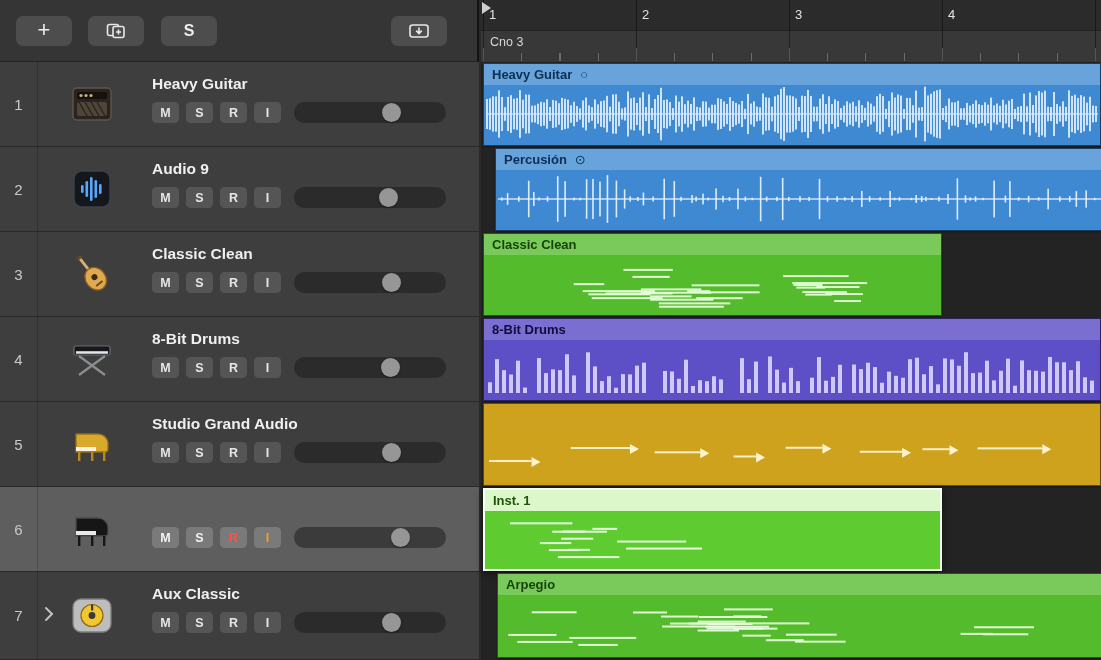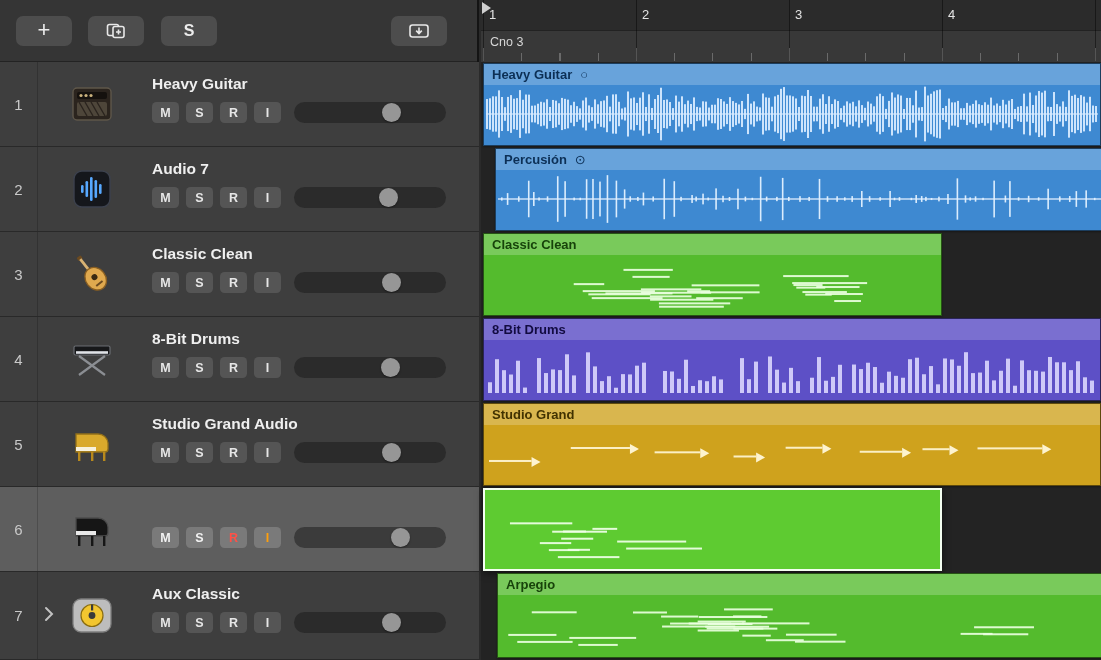--- a/index.html
+++ b/index.html
@@ -121,21 +121,21 @@
         <svg width="42" height="42" viewBox="0 0 42 42">
           <rect x="3" y="3" width="36" height="36" rx="8" fill="#15171c" stroke="#3c414d" stroke-width="1.4"></rect>
           <rect x="10" y="17" width="2.6" height="8" rx="1.3" fill="#57a8ff"></rect>
           <rect x="14.5" y="13" width="2.6" height="16" rx="1.3" fill="#57a8ff"></rect>
           <rect x="19" y="9" width="2.6" height="24" rx="1.3" fill="#57a8ff"></rect>
           <rect x="23.5" y="12" width="2.6" height="18" rx="1.3" fill="#57a8ff"></rect>
           <rect x="28" y="16" width="2.6" height="10" rx="1.3" fill="#57a8ff"></rect>
         </svg>
       </div>
       <div class="tmain">
-        <div class="tname"><span>Audio 7</span></div>
+        <div class="tname"><span>Audio 9</span></div>
         <div class="tctrl">
           <button class="tb">M</button>
           <button class="tb">S</button>
           <button class="tb">R</button>
           <button class="tb">I</button>
           <div class="slider">
               <div class="knob" style="left: 56%;"></div>
             </div>
         </div>
       </div>
@@ -692,21 +692,20 @@
           <rect x="569" y="22.285608654795215" width="4" height="30.714391345204785" fill="#ded9ff" opacity="0.88"></rect>
           <rect x="576" y="22.29631795086898" width="4" height="30.70368204913102" fill="#ded9ff" opacity="0.88"></rect>
           <rect x="583" y="30.135432269638404" width="4" height="22.864567730361596" fill="#ded9ff" opacity="0.88"></rect>
           <rect x="590" y="21.257422441961243" width="4" height="31.742577558038757" fill="#ded9ff" opacity="0.88"></rect>
           <rect x="597" y="37.29980091266334" width="4" height="15.70019908733666" fill="#ded9ff" opacity="0.88"></rect>
           <rect x="604" y="40.56489566525444" width="4" height="12.435104334745557" fill="#ded9ff" opacity="0.88"></rect>
         </svg>
     </div>
 
     <div class="region gold" style="top: 403px; height: 83px; left: 2px; width: 618px; background: rgb(207, 162, 29);">
-      <div class="rstrip"><span>Studio Grand</span><span class="rbadge"></span></div>
       <svg class="art" viewBox="0 0 612 58">
           <rect x="3" y="34.97781169787049" width="42.54445679904893" height="2" fill="#fdf3cf" opacity="0.95"></rect>
           <path d="M45.54445679904893 31.977811697870493 L54.54445679904893 36.97781169787049 L45.54445679904893 41.97781169787049 Z" fill="#fdf3cf"></path>
           <rect x="84.76413247501478" y="21.99596806615591" width="59.197902988642454" height="2" fill="#fdf3cf" opacity="0.95"></rect>
           <path d="M143.96203546365723 18.99596806615591 L152.96203546365723 23.99596806615591 L143.96203546365723 28.99596806615591 Z" fill="#fdf3cf"></path>
           <rect x="168.5937184561044" y="26.33103685453534" width="45.675141528015956" height="2" fill="#fdf3cf" opacity="0.95"></rect>
           <path d="M214.26885998412035 23.33103685453534 L223.26885998412035 28.33103685453534 L214.26885998412035 33.33103685453534 Z" fill="#fdf3cf"></path>
           <rect x="247.55673191533424" y="30.48333516344428" width="22.542778773466125" height="2" fill="#fdf3cf" opacity="0.95"></rect>
           <path d="M270.09951068880036 27.48333516344428 L279.09951068880036 32.48333516344428 L270.09951068880036 37.48333516344428 Z" fill="#fdf3cf"></path>
           <rect x="299.6249677222222" y="21.73810749873519" width="36.78175490652211" height="2" fill="#fdf3cf" opacity="0.95"></rect>
@@ -714,20 +713,21 @@
           <rect x="373.73453277000226" y="25.751062020659447" width="42.363022685283795" height="2" fill="#fdf3cf" opacity="0.95"></rect>
           <path d="M416.09755545528606 22.751062020659447 L425.09755545528606 27.751062020659447 L416.09755545528606 32.75106202065945 Z" fill="#fdf3cf"></path>
           <rect x="436.46709087863564" y="23.206027273088694" width="27.037054502405226" height="2" fill="#fdf3cf" opacity="0.95"></rect>
           <path d="M463.50414538104087 20.206027273088694 L472.50414538104087 25.206027273088694 L463.50414538104087 30.206027273088694 Z" fill="#fdf3cf"></path>
           <rect x="491.5144786378369" y="22.367778945714235" width="64.82261682115495" height="2" fill="#fdf3cf" opacity="0.95"></rect>
           <path d="M556.3370954589918 19.367778945714235 L565.3370954589918 24.367778945714235 L556.3370954589918 29.367778945714235 Z" fill="#fdf3cf"></path>
         </svg>
     </div>
 
     <div class="region green selected" style="top: 488px; height: 83px; left: 2px; width: 459px; background: rgb(94, 203, 49);">
+      <div class="rstrip"><span>Inst. 1</span><span class="rbadge"></span></div>
       <svg class="art" viewBox="0 0 451 56">
           <rect x="22.95565798052121" y="11.344204611238093" width="62.344119783258066" height="2" fill="#f0ffe8" opacity="0.92"></rect>
           <rect x="80.72931393422186" y="37.812679725419734" width="22.249784101033583" height="2" fill="#f0ffe8" opacity="0.92"></rect>
           <rect x="76.01349049608689" y="19.494047006126493" width="22.946016180096194" height="2" fill="#f0ffe8" opacity="0.92"></rect>
           <rect x="130.14311390870716" y="29.553431211505085" width="69.03738647745922" height="2" fill="#f0ffe8" opacity="0.92"></rect>
           <rect x="139.14311390870716" y="36.553431211505085" width="75.84497158695012" height="2" fill="#f0ffe8" opacity="0.92"></rect>
           <rect x="52.86267042637337" y="31.109665374737233" width="31.36676567303948" height="2" fill="#f0ffe8" opacity="0.92"></rect>
           <rect x="61.86267042637337" y="38.10966537473723" width="30.528893262846395" height="2" fill="#f0ffe8" opacity="0.92"></rect>
           <rect x="70.86267042637337" y="45.10966537473723" width="61.54342509503476" height="2" fill="#f0ffe8" opacity="0.92"></rect>
           <rect x="105.4320434652036" y="16.853416113648564" width="24.768370859557763" height="2" fill="#f0ffe8" opacity="0.92"></rect>

